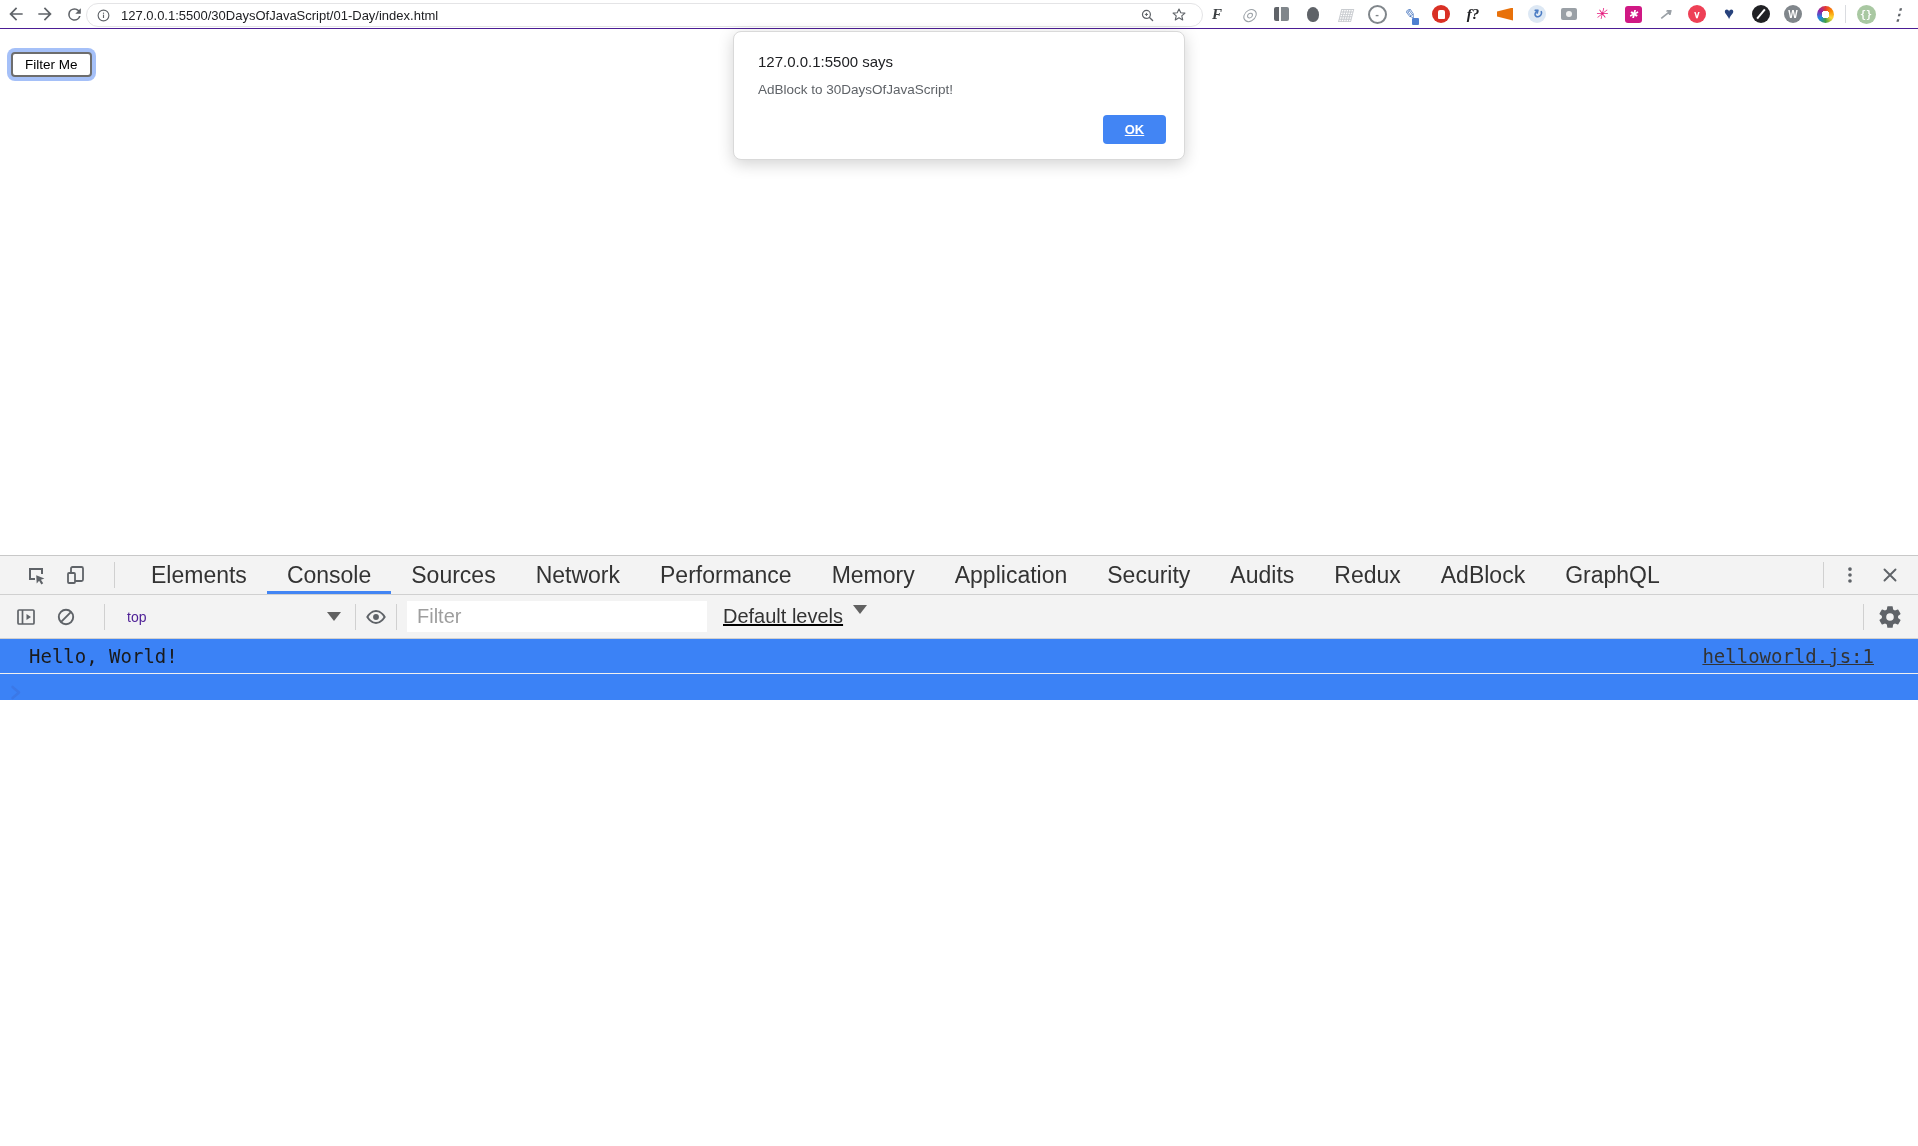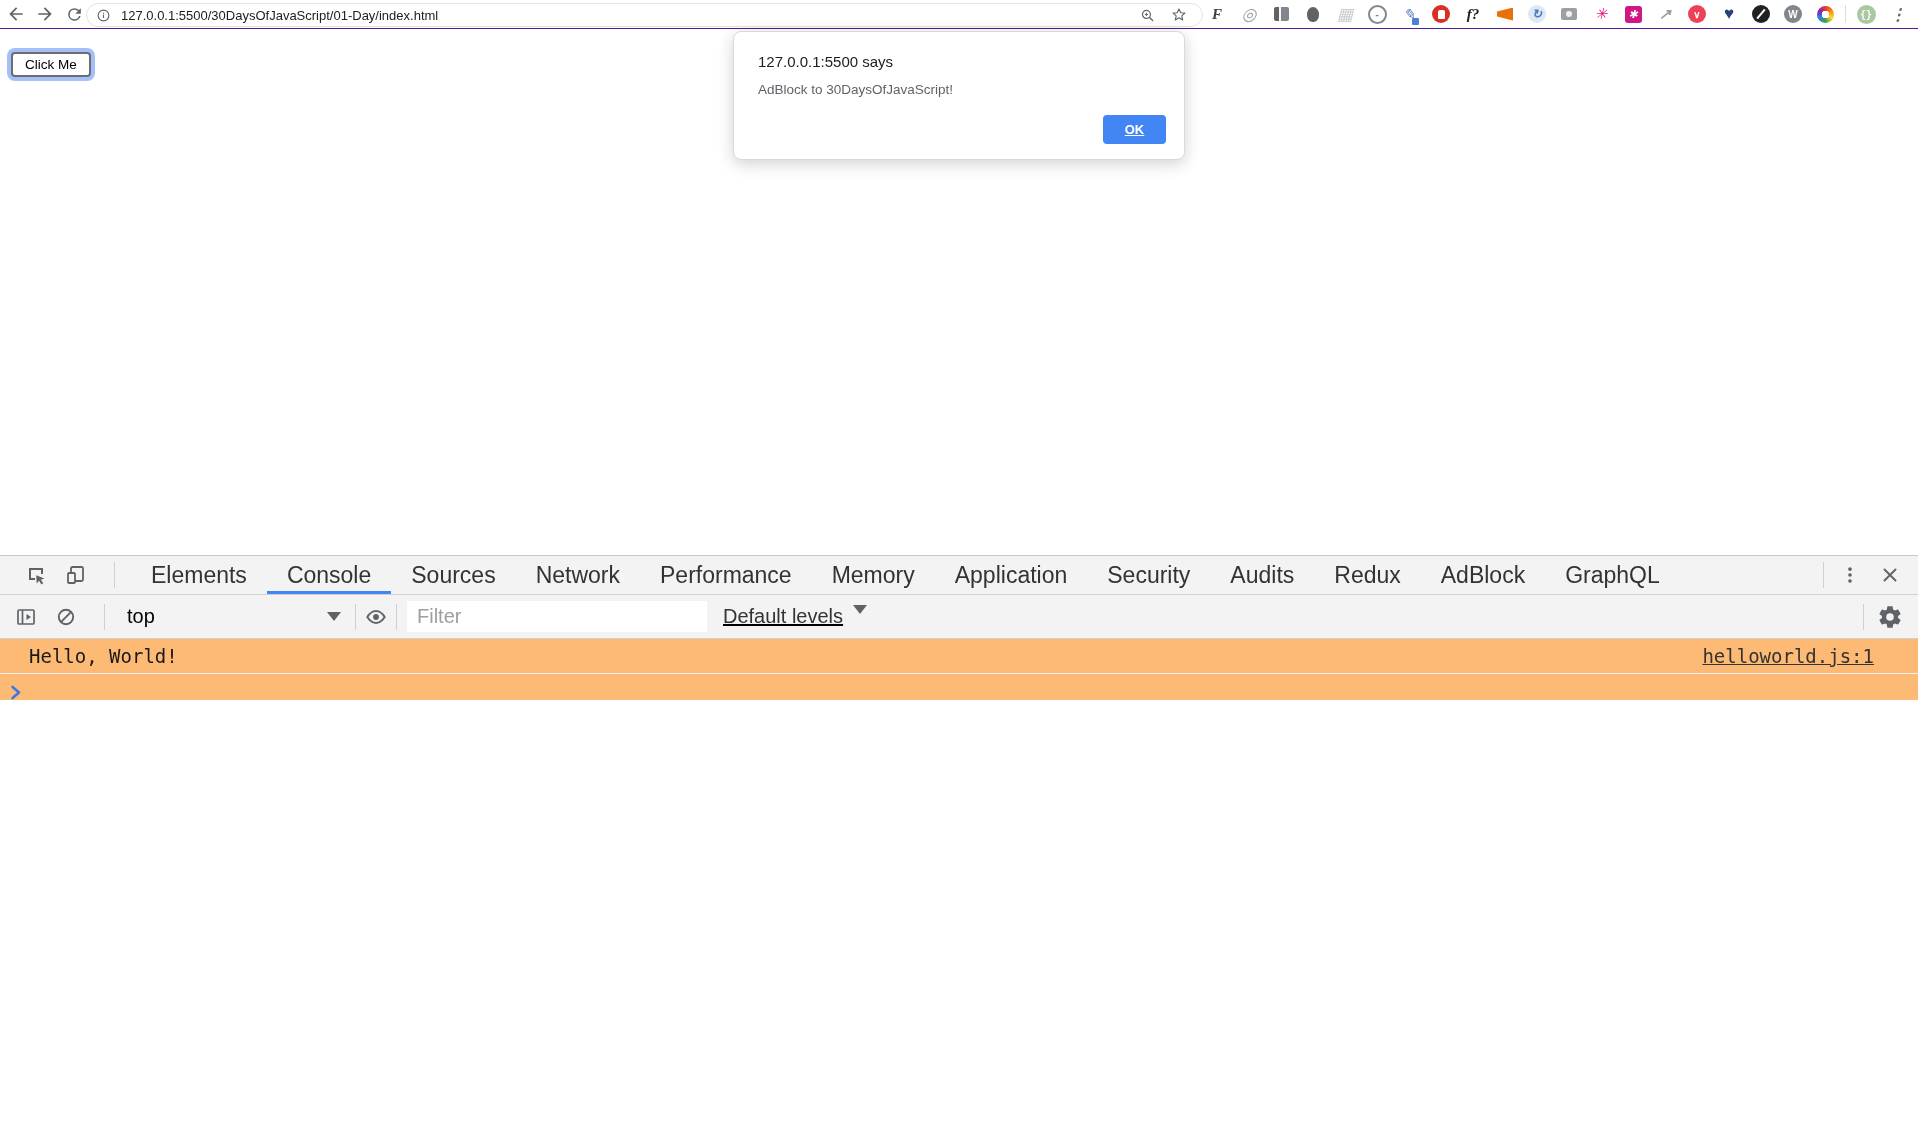--- a/index.html
+++ b/index.html
@@ -82,32 +82,32 @@
   .dt-tabs{display:flex;align-items:stretch;height:100%;margin-left:16px;}
   .dt-tab{display:flex;align-items:center;padding:0 20px;font-size:23px;color:#333;cursor:pointer;white-space:nowrap;}
   .dt-tab.active{box-shadow:inset 0 -3px 0 #4285f4;}
   .dt-tabbar-right{margin-left:auto;display:flex;align-items:center;padding-right:8px;}
   .dt-tabbar-right .dt-sep{margin:0 6px;}
 
   .dt-toolbar{height:43px;background:#f3f3f3;border-bottom:1px solid #d0d0d0;display:flex;align-items:center;padding-left:6px;}
   .dt-toolbar .dt-iconbtn{height:43px;}
   .dt-toolbar .sep1{margin-left:18px;}
   .dt-select{width:242px;height:43px;display:flex;align-items:center;margin-left:8px;cursor:pointer;}
-  .dt-select .lbl{margin-left:14px;font-size:20px;color:#000000;}
+  .dt-select .lbl{margin-left:14px;font-size:14px;color:#4c1d95;}
   .caret{width:0;height:0;border-left:7px solid transparent;border-right:7px solid transparent;border-top:9px solid #616161;}
   .dt-select .caret{margin-left:auto;margin-right:14px;}
   .dt-filter{width:290px;height:31px;margin-left:10px;border:none;outline:none;background:#fff;
     font-size:20px;color:#8b5cf6;padding:0 0 0 10px;font-family:"Liberation Sans",sans-serif;}
   .dt-filter::placeholder{color:#9e9e9e;}
   .dt-levels{display:flex;align-items:flex-start;margin-left:16px;cursor:pointer;text-decoration:underline;}
   .dt-levels .lbl{font-size:20px;color:#333;margin-right:10px;}
   .dt-toolbar-right{margin-left:auto;display:flex;align-items:center;padding-right:8px;}
   .dt-toolbar-right .dt-sep{margin:0 6px;}
 
-  .console-area{background:#fdba74;}
+  .console-area{background:#3b82f6;}
   .console-row{height:34px;display:flex;align-items:center;border-bottom:1px solid #f0f0f0;
     font:19px "DejaVu Sans Mono",monospace;color:#1a1a1a;}
   .console-row .msg{margin-left:29px;flex:1;}
   .console-row .src{margin-right:44px;color:#333;text-decoration:underline;cursor:pointer;}
   .prompt-row{display:flex;align-items:flex-start;padding:11px 0 0 10px;cursor:text;}
 </style>
 </head>
 <body>
 
 <div class="toolbar">
@@ -216,21 +216,21 @@
     <span class="ext">
         <i class="ico-json">{}</i>
       </span>
     <span class="ext">
         <i class="glyph-kebab">⋮</i>
       </span>
   </div>
 </div>
 
 <div class="page">
-  <button class="clickme">Click Me</button>
+  <button class="clickme">Filter Me</button>
 
   <div class="dialog">
     <div class="dialog-title">127.0.0.1:5500 says</div>
     <div class="dialog-msg">AdBlock to 30DaysOfJavaScript!</div>
     <div class="dialog-ok">OK</div>
   </div>
 </div>
 
 <div class="devtools">
 

